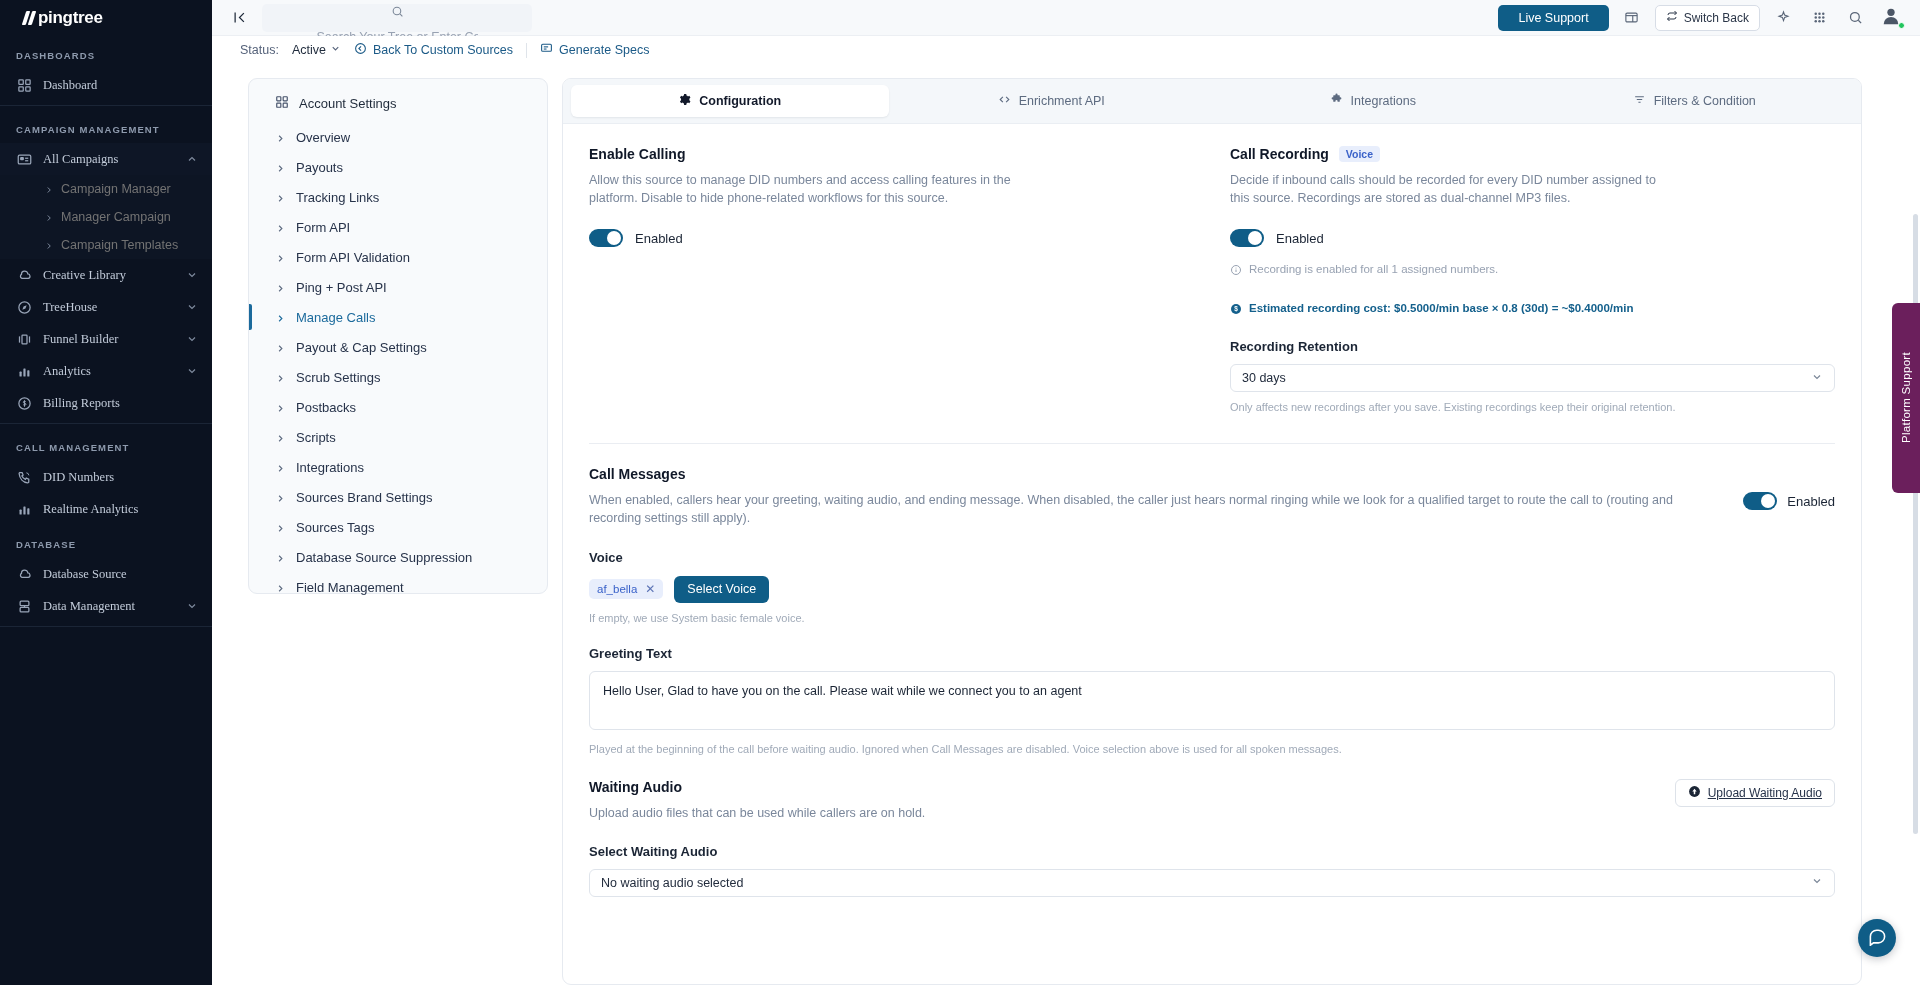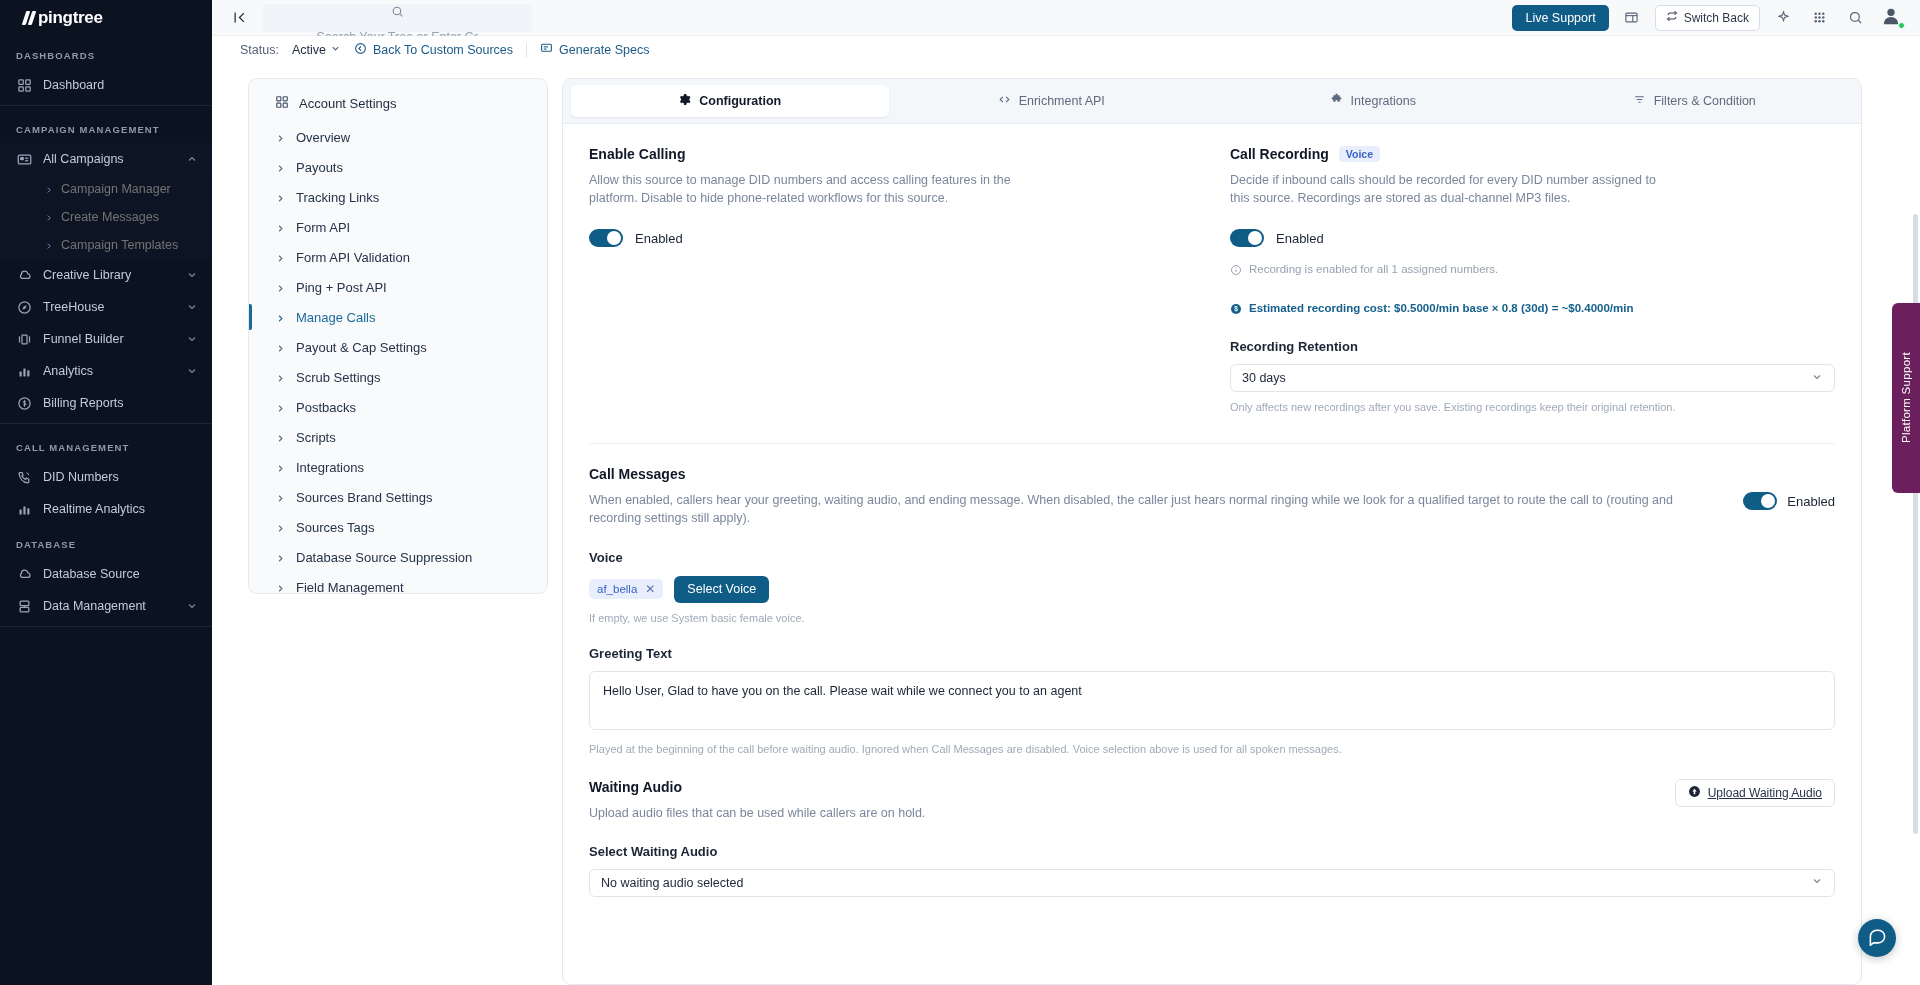--- a/index.html
+++ b/index.html
@@ -34,21 +34,21 @@
   }
   .sb-divider { height: 1px; background: #1b2536; margin: 4px 0; }
   .sb-item {
     display: flex; align-items: center; gap: 11px;
     padding: 8px 14px 8px 16px; font-size: 12.5px; color: #c3ccda;
     cursor: pointer; position: relative;
   }
   .sb-item.active-parent { background: #0e1626; }
   .sb-ico { width: 16px; height: 16px; flex: 0 0 16px; display: flex; align-items: center; justify-content: center; color: #99a5b8; }
   .sb-ico svg { width: 15px; height: 15px; }
-  .sb-label { flex: 1; white-space: nowrap; }
+  .sb-label { flex: 1; white-space: nowrap; font-family: Liberation Serif, serif; }
   .sb-caret { width: 12px; height: 12px; color: #7e8a9d; }
   .sb-caret svg { width: 12px; height: 12px; }
   .sb-sub {
     display: flex; align-items: center; gap: 7px;
     padding: 7px 14px 7px 44px; font-size: 12.5px; color: #737373; cursor: pointer;
   }
   .sb-sub .chev { width: 10px; height: 10px; color: #7e8a9d; }
   .sb-sub .chev svg { width: 10px; height: 10px; }
   .sub-group { background: #0d1524; }
 
@@ -71,21 +71,21 @@
   }
   .search-box svg { width: 13px; height: 13px; color: #7b8798; flex: 0 0 13px; }
   .search-box input {
     border: none; outline: none; background: transparent; flex: 1;
     font-size: 12.5px; color: #3b4658; font-family: inherit;
   }
   .search-box input::placeholder { color: #98a2b2; }
   .topbar-spacer { flex: 1; }
   .live-support {
     background: #0f5d87; color: #fff; border: none; border-radius: 5px;
-    height: 26px; padding: 0 13px; font-size: 12.5px; font-family: inherit;
+    height: 26px; padding: 0 20px; font-size: 12.5px; font-family: inherit;
     cursor: pointer; display: flex; align-items: center;
   }
   .ticon {
     width: 26px; height: 26px; display: flex; align-items: center; justify-content: center;
     color: #5a6678; cursor: pointer; border-radius: 4px;
   }
   .ticon svg { width: 15px; height: 15px; }
   .switch-back {
     display: flex; align-items: center; gap: 6px; height: 26px;
     border: 1px solid #d7dde6; border-radius: 5px; padding: 0 10px;
@@ -306,21 +306,21 @@
       <div class="sb-sub">
         <span class="chev"><svg viewBox="0 0 24 24" fill="none" stroke="currentColor" stroke-width="2.4">
               <polyline points="9 18 15 12 9 6"></polyline>
             </svg></span>
         <span>Campaign Manager</span>
       </div>
       <div class="sb-sub">
         <span class="chev"><svg viewBox="0 0 24 24" fill="none" stroke="currentColor" stroke-width="2.4">
               <polyline points="9 18 15 12 9 6"></polyline>
             </svg></span>
-        <span>Create Messages</span>
+        <span>Manager Campaign</span>
       </div>
       <div class="sb-sub">
         <span class="chev"><svg viewBox="0 0 24 24" fill="none" stroke="currentColor" stroke-width="2.4">
               <polyline points="9 18 15 12 9 6"></polyline>
             </svg></span>
         <span>Campaign Templates</span>
       </div>
     </div>
 
     <div class="sb-item">

